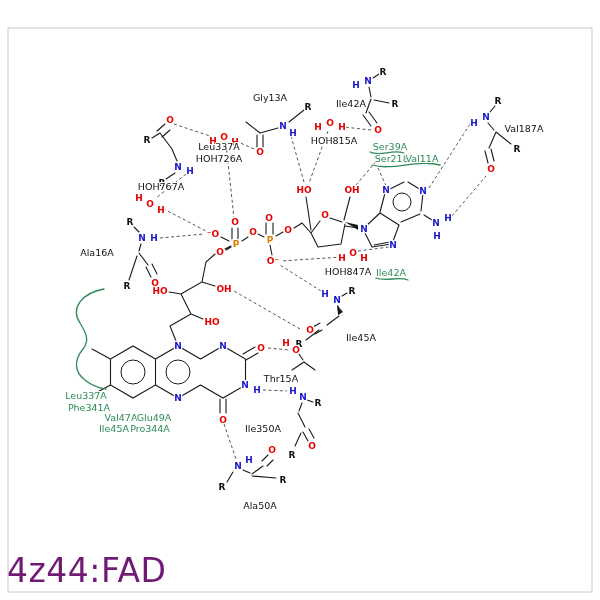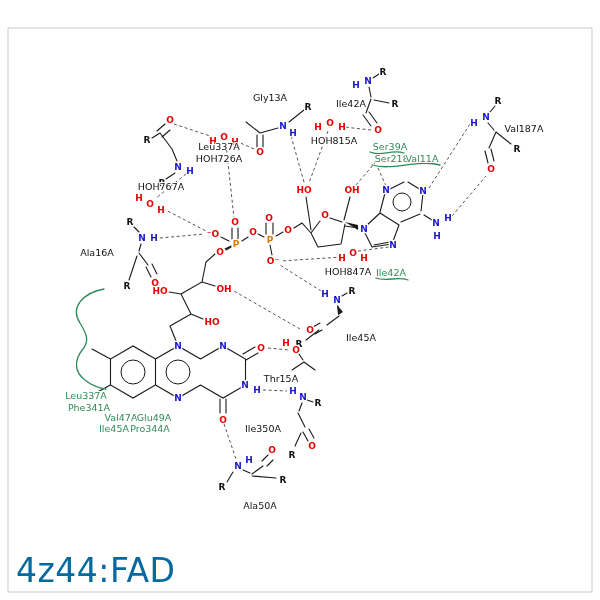--- a/index.html
+++ b/index.html
@@ -9,21 +9,21 @@
   svg text{font-family:"DejaVu Sans","Liberation Sans",sans-serif;}
   .atom{font-size:9px;font-weight:bold;text-anchor:middle;dominant-baseline:central;
         paint-order:stroke;stroke:#ffffff;stroke-width:2.6px;stroke-linejoin:round;}
   .res{font-size:9.5px;text-anchor:middle;dominant-baseline:central;
        paint-order:stroke;stroke:#ffffff;stroke-width:2px;stroke-linejoin:round;}
   .bond{stroke:#1a1a1a;stroke-width:1.1;fill:none;stroke-linecap:round;}
   .ring{stroke:#1a1a1a;stroke-width:1;fill:none;}
   .arc{stroke:#2e8b57;stroke-width:1.3;fill:none;stroke-linecap:round;}
   .hb{stroke:#555555;stroke-width:1;stroke-dasharray:3 2.6;}
   .wedge{fill:#1a1a1a;stroke:none;}
-  #page-title{position:absolute;left:16px;top:551px;font-size:33px;color:#0369a1;
+  #page-title{position:absolute;left:7px;top:551px;font-size:33px;color:#701a75;
               letter-spacing:0.5px;}
 </style>
 </head>
 <body>
 
 <div class="canvas">
   <svg id="diagram" width="600" height="600" viewBox="0 0 600 600">
 
     <rect x="8" y="28" width="584" height="564" fill="none" stroke="#c9c9c9" stroke-width="1"></rect>
 

